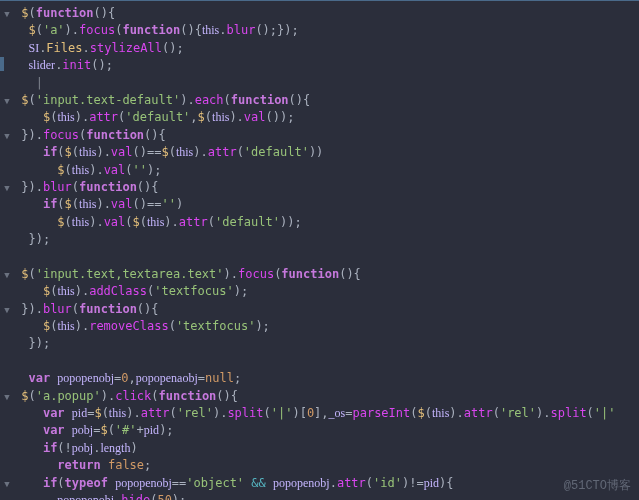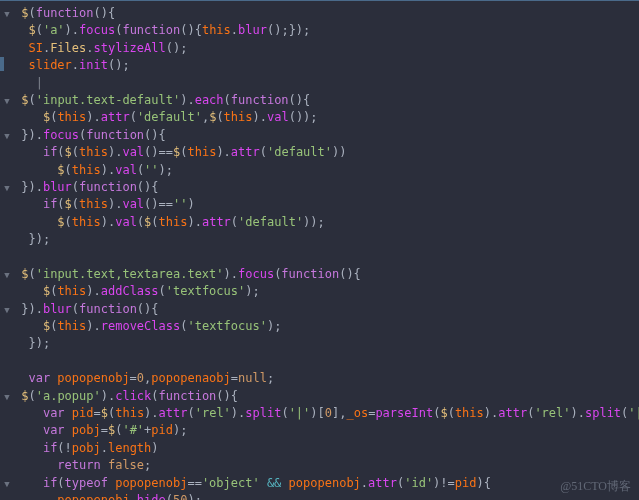--- a/index.html
+++ b/index.html
@@ -35,34 +35,34 @@
     width:14px;
     text-align:center;
   }
   .line {
     display: block;
     padding-left: 0px;
   }
   .pad { display:inline-block; }
   .c-yellow { color: #e5c07b; }
   .c-blue { color: #d946ef; }
-  .c-purple { color: #c678dd; }
-  .c-red { color: #f97316; }
+  .c-purple { color: #c678dd; font-weight: bold; }
+  .c-red { color: #c4b5fd; font-family: Liberation Serif, serif; }
   .c-cyan { color: #56b6c2; }
   .c-green { color: #98c379; }
   .c-orange { color: #d19a66; }
   .c-white { color: #abb2bf; }
   .c-gray { color: #7f848e; }
   .watermark {
     position: absolute;
     right: 8px;
     bottom: 6px;
     color: #6b7280;
     font-size: 12px;
-    font-family: Liberation Serif, serif;
+    font-family: Liberation Mono, monospace;
     opacity: 0.85;
   }
   .cursor-mark {
     position:absolute;
     left:0;
     top: 56px;
     width:4px;
     height:14px;
     background:#4a6a8a;
   }

